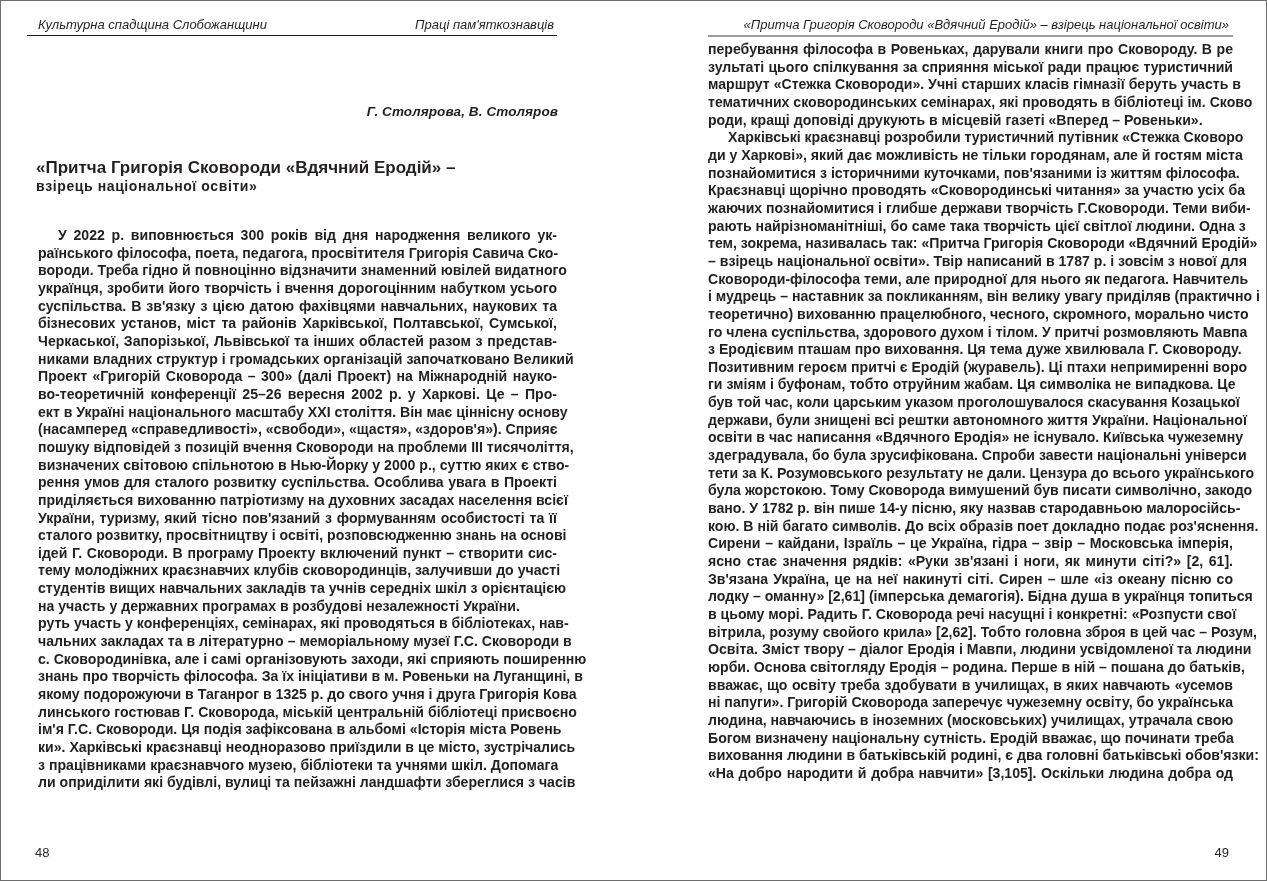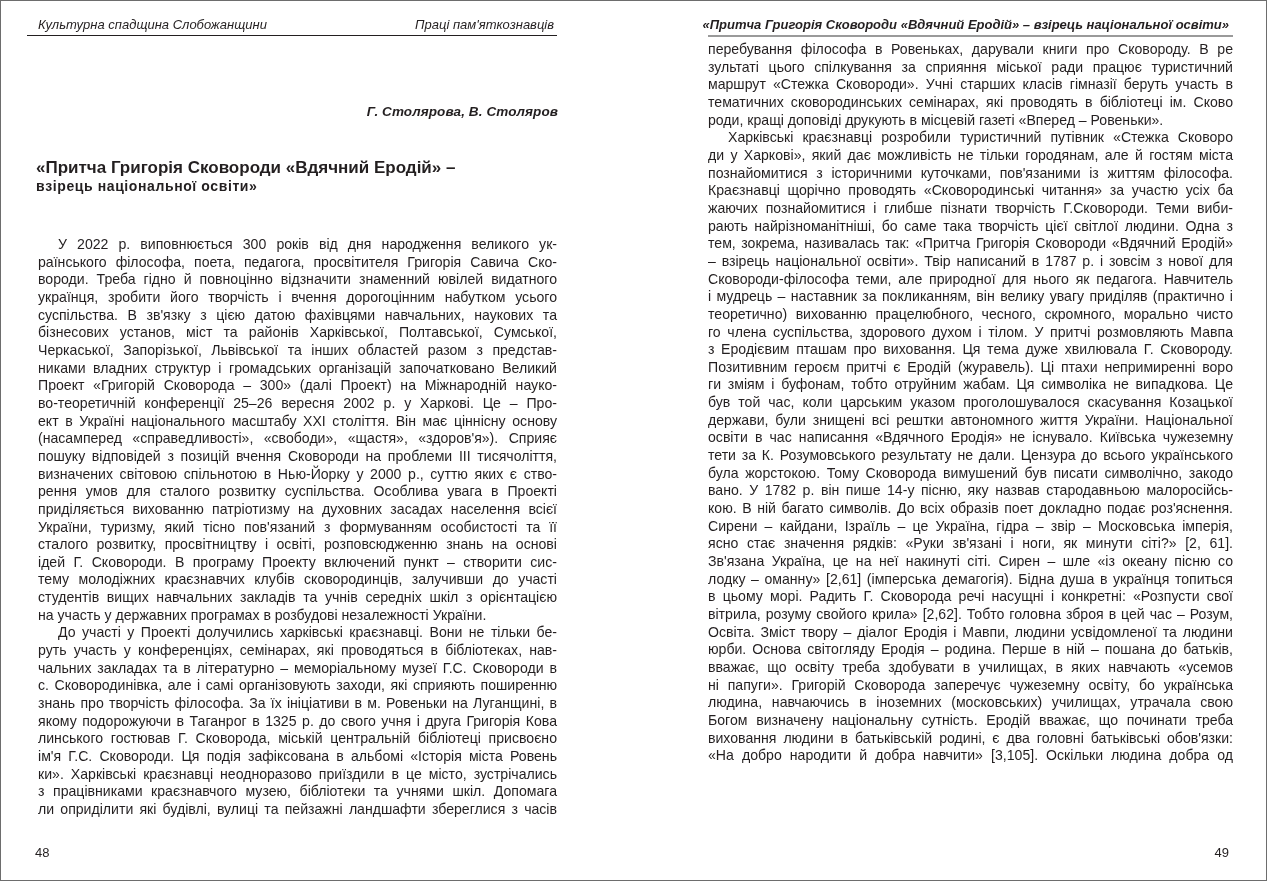--- a/index.html
+++ b/index.html
@@ -14,21 +14,21 @@
   .rule { position:absolute; height:1px; background:#231f20; }
   .rule.gray { background:#9a9a9a; height:2px; }
 
   .authors { position:absolute; left:0; width:558px; top:104px; text-align:right;
              font-weight:bold; font-style:italic; font-size:13.5px; letter-spacing:0.1px; }
   .title { position:absolute; left:36px; width:524px; top:158px; text-align:left;
            font-weight:bold; font-size:17px; line-height:19px; }
   .title .l2 { font-size:14px; letter-spacing:0.6px; }
 
   .body { position:absolute; font-size:14.1px; line-height:17.65px; text-align:justify; }
-  .body p { margin:0; }
+  .body p { margin:0;font-weight:bold; }
   .line { display:block; white-space:nowrap; text-align:justify; text-align-last:justify; }
   .line.last { text-align-last:left; }
 
   .pagenum { position:absolute; font-size:13px; }
 </style>
 </head>
 <body>
 
 <div class="frame"></div>
 
@@ -38,21 +38,21 @@
 
   <div class="rule" style="left:27px; width:530px; top:35px;"></div>
 
   <div class="authors">Г. Столярова,  В. Столяров</div>
 
   <div class="title">
     <div>«Притча Григорія Сковороди «Вдячний Еродій» –</div>
     <div class="l2">взірець національної освіти»</div>
   </div>
 
-  <div class="body" id="left-body" style="left:38px; width:519px; top:236px;">
+  <div class="body" id="left-body" style="left:38px; width:519px; top:227px;">
       <p>
         <span class="line" style="padding-left: 20px;">У 2022 р. виповнюється 300 років від дня народження великого ук-</span>
         <span class="line">раїнського філософа, поета, педагога, просвітителя Григорія Савича Ско-</span>
         <span class="line">вороди. Треба гідно й повноцінно відзначити знаменний ювілей видатного</span>
         <span class="line">українця, зробити його творчість і вчення дорогоцінним набутком усього</span>
         <span class="line">суспільства. В зв'язку з цією датою фахівцями навчальних, наукових та</span>
         <span class="line">бізнесових установ, міст та районів Харківської, Полтавської, Сумської,</span>
         <span class="line">Черкаської, Запорізької, Львівської та інших областей разом з представ-</span>
         <span class="line">никами владних структур і громадських організацій започатковано Великий</span>
         <span class="line">Проект «Григорій Сковорода – 300» (далі Проект) на Міжнародній науко-</span>
@@ -64,68 +64,68 @@
         <span class="line">рення умов для сталого розвитку суспільства. Особлива увага в Проекті</span>
         <span class="line">приділяється вихованню патріотизму на духовних засадах населення всієї</span>
         <span class="line">України, туризму, який тісно пов'язаний з формуванням особистості та її</span>
         <span class="line">сталого розвитку, просвітництву і освіті, розповсюдженню знань  на основі</span>
         <span class="line">ідей Г. Сковороди. В програму Проекту включений пункт – створити сис-</span>
         <span class="line">тему молодіжних краєзнавчих клубів сковородинців, залучивши до участі</span>
         <span class="line">студентів вищих навчальних закладів та учнів середніх шкіл з орієнтацією</span>
         <span class="line last">на участь у державних програмах в розбудові незалежності України.</span>
       </p>
       <p>
-        <span class="line" style="padding-left: 20px;">До участі у Проекті долучились харківські краєзнавці. Вони не тільки бе-</span>
         <span class="line">руть участь у конференціях, семінарах, які проводяться в бібліотеках, нав-</span>
         <span class="line">чальних закладах та в літературно – меморіальному музеї Г.С. Сковороди в</span>
         <span class="line">с. Сковородинівка, але і самі організовують заходи, які сприяють поширенню</span>
         <span class="line">знань про творчість філософа. За їх ініціативи в м. Ровеньки на Луганщині, в</span>
         <span class="line">якому подорожуючи в Таганрог в 1325 р. до свого учня і друга Григорія Кова</span>
         <span class="line">линського гостював Г. Сковорода, міській центральній бібліотеці присвоєно</span>
         <span class="line">ім'я Г.С. Сковороди. Ця подія зафіксована в альбомі «Історія міста Ровень</span>
         <span class="line">ки». Харківські краєзнавці неодноразово приїздили в це місто, зустрічались</span>
         <span class="line">з працівниками краєзнавчого музею, бібліотеки та учнями шкіл. Допомага</span>
         <span class="line">ли оприділити які будівлі, вулиці та пейзажні ландшафти збереглися з часів</span>
       </p>
     </div>
 
   <div class="pagenum" style="left:35px; top:845px;">48</div>
 </div>
 
 <div class="page right">
-  <div class="run-head" style="right:38px; top:17px;font-weight:bold;">«Притча Григорія Сковороди «Вдячний Еродій» – взірець національної освіти»</div>
+  <div class="run-head" style="right:38px; top:17px;">«Притча Григорія Сковороди «Вдячний Еродій» – взірець національної освіти»</div>
   <div class="rule gray" style="left:75px; width:525px; top:35px;"></div>
 
   <div class="body" id="right-body" style="left:75px; width:525px; top:41px;">
       <p>
         <span class="line">перебування філософа в Ровеньках, дарували книги про Сковороду. В ре</span>
         <span class="line">зультаті цього спілкування за сприяння міської ради працює туристичний</span>
         <span class="line">маршрут «Стежка Сковороди». Учні старших класів гімназії беруть участь в</span>
         <span class="line">тематичних сковородинських семінарах, які проводять в бібліотеці ім. Сково</span>
         <span class="line last">роди, кращі доповіді друкують в місцевій газеті «Вперед – Ровеньки».</span>
       </p>
       <p>
         <span class="line" style="padding-left: 20px;">Харківські краєзнавці розробили туристичний путівник «Стежка Сковоро</span>
         <span class="line">ди у Харкові», який дає можливість не тільки городянам, але й гостям міста</span>
         <span class="line">познайомитися з історичними куточками, пов'язаними із життям філософа.</span>
         <span class="line">Краєзнавці щорічно проводять «Сковородинські читання» за участю усіх ба</span>
-        <span class="line">жаючих познайомитися і глибше пізнати творчість Г.Сковороди. Теми виби-</span>
+        <span class="line">жаючих познайомитися і глибше держави творчість Г.Сковороди. Теми виби-</span>
         <span class="line">рають найрізноманітніші, бо саме така творчість цієї світлої людини. Одна з</span>
         <span class="line">тем, зокрема, називалась так: «Притча Григорія Сковороди «Вдячний Еродій»</span>
         <span class="line">– взірець національної освіти». Твір написаний в 1787 р. і зовсім з нової для</span>
         <span class="line">Сковороди-філософа теми, але природної для нього як педагога. Навчитель</span>
         <span class="line">і мудрець – наставник за покликанням, він велику увагу приділяв (практично і</span>
         <span class="line">теоретично) вихованню працелюбного, чесного, скромного, морально чисто</span>
         <span class="line">го члена суспільства, здорового духом і тілом. У притчі розмовляють Мавпа</span>
         <span class="line">з Еродієвим пташам про виховання. Ця тема дуже хвилювала Г. Сковороду.</span>
         <span class="line">Позитивним героєм притчі є Еродій (журавель). Ці птахи непримиренні воро</span>
         <span class="line">ги зміям і буфонам, тобто отруйним жабам. Ця символіка не випадкова. Це</span>
         <span class="line">був той час, коли царським указом проголошувалося скасування Козацької</span>
         <span class="line">держави, були знищені всі рештки автономного життя України. Національної</span>
         <span class="line">освіти в час написання «Вдячного Еродія» не існувало. Київська чужеземну</span>
+        <span class="line">здеградувала, бо була зрусифікована. Спроби завести національні універси</span>
         <span class="line">тети за К. Розумовського результату не дали. Цензура до всього українського</span>
         <span class="line">була жорстокою. Тому Сковорода вимушений був писати символічно, закодо</span>
         <span class="line">вано. У 1782 р. він пише 14-у пісню, яку назвав стародавньою малоросійсь-</span>
         <span class="line">кою. В ній багато символів. До всіх образів поет докладно подає роз'яснення.</span>
         <span class="line">Сирени – кайдани, Ізраїль – це Україна, гідра – звір – Московська імперія,</span>
         <span class="line">ясно стає значення рядків: «Руки зв'язані і ноги, як минути сіті?» [2, 61].</span>
         <span class="line">Зв'язана Україна, це на неї накинуті сіті. Сирен – шле «із океану пісню со</span>
         <span class="line">лодку – оманну» [2,61] (імперська демагогія). Бідна душа в українця топиться</span>
         <span class="line">в цьому морі. Радить Г. Сковорода речі насущні і конкретні: «Розпусти свої</span>
         <span class="line">вітрила, розуму свойого крила» [2,62]. Тобто головна зброя в цей час – Розум,</span>

